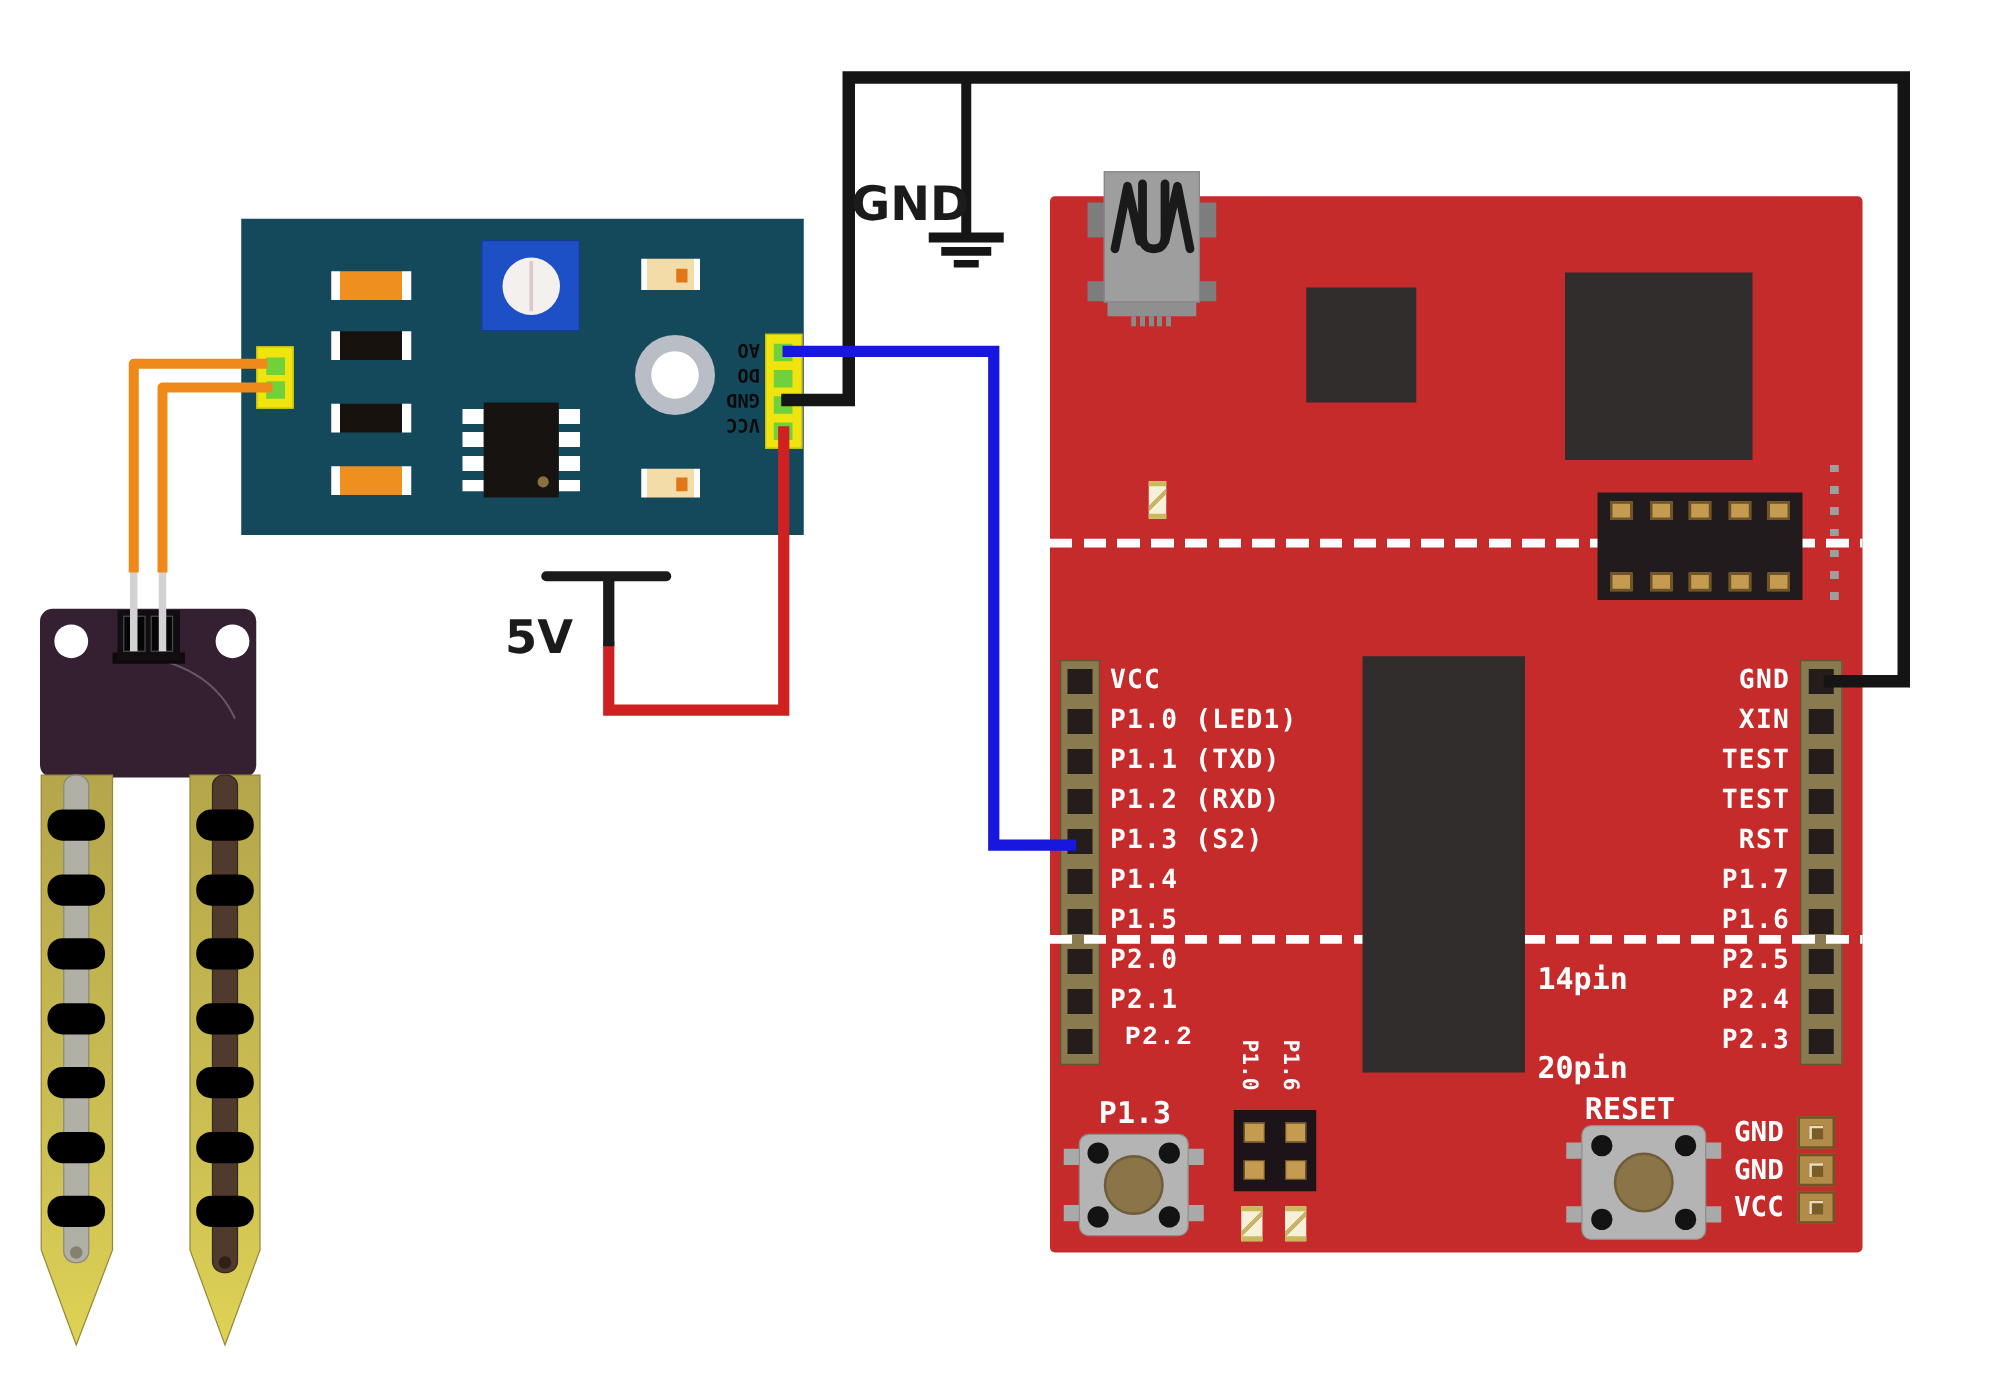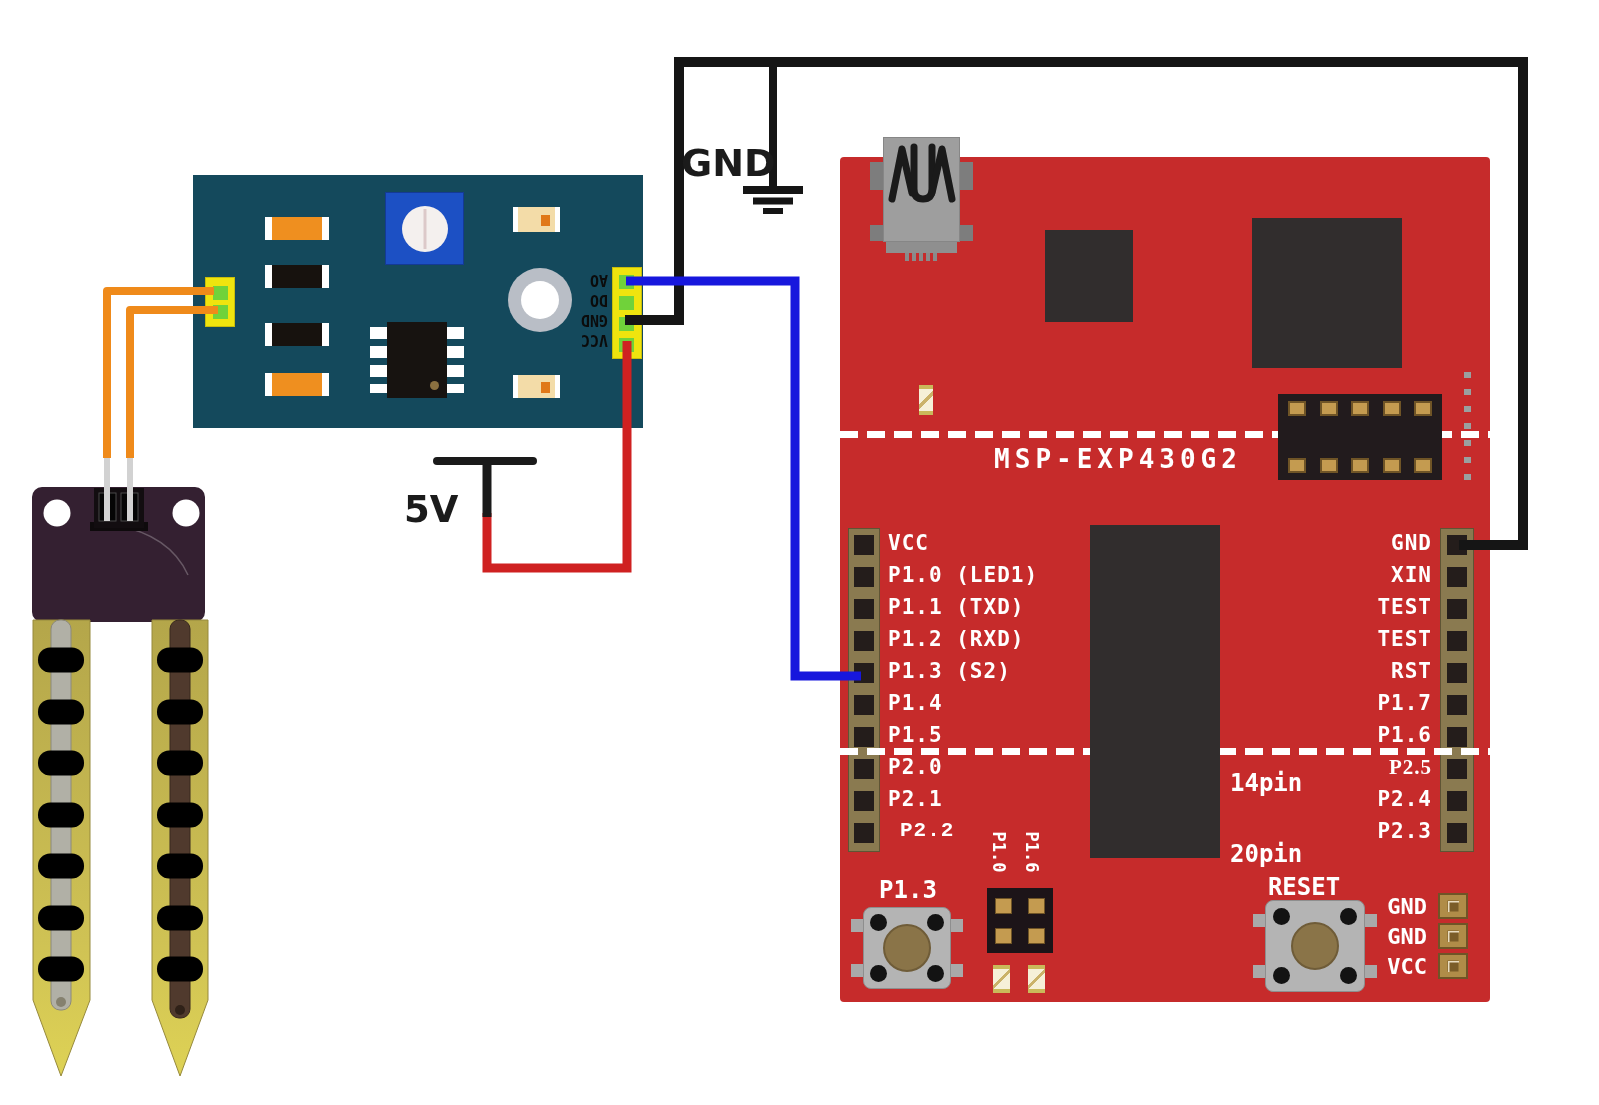--- a/index.html
+++ b/index.html
@@ -171,21 +171,20 @@
         <path d="M31,10 V52 Q31,62 40,62 Q49,62 49,52 V10" fill="none" stroke="#1a1a1a" stroke-width="7" stroke-linejoin="round" stroke-linecap="round"></path>
         <path d="M49,56 L59,12 L69,62" fill="none" stroke="#1a1a1a" stroke-width="7" stroke-linejoin="round" stroke-linecap="round"></path>
       </svg>
     </div>
 
     <div class="abs chip" style="left:205px;top:73px;width:88px;height:92px;"></div>
     <div class="abs chip" style="left:412px;top:61px;width:150px;height:150px;"></div>
     <div class="abs chipled" style="left:79px;top:228px;width:14px;height:30px;"></div>
 
     <div class="abs dash" style="left:0;top:274px;width:650px;"></div>
-    <div class="abs silk" style="left:118px;top:287px;width:320px;font-size:26px;letter-spacing:5px;text-align:center;">MSP-EXP430G2</div>
 
     <div class="abs emublock" style="left:438px;top:237px;width:164px;height:86px;">
       <div class="col">
           <div class="pad"></div>
           <div class="pad"></div>
         </div>
       <div class="col">
           <div class="pad"></div>
           <div class="pad"></div>
         </div>
@@ -222,21 +221,21 @@
     <div class="abs silk pl" style="left:48px;top:629px;">P2.1</div>
     <div class="abs silk pl" style="left:60px;top:661px;font-family:Liberation Mono, monospace;">P2.2</div>
 
     <div class="abs silk pr" style="right:58px;top:373px;">GND</div>
     <div class="abs silk pr" style="right:58px;top:405px;">XIN</div>
     <div class="abs silk pr" style="right:58px;top:437px;">TEST</div>
     <div class="abs silk pr" style="right:58px;top:469px;">TEST</div>
     <div class="abs silk pr" style="right:58px;top:501px;">RST</div>
     <div class="abs silk pr" style="right:58px;top:533px;">P1.7</div>
     <div class="abs silk pr" style="right:58px;top:565px;">P1.6</div>
-    <div class="abs silk pr" style="right:58px;top:597px;font-family:Liberation Serif, serif;">P2.5</div>
+    <div class="abs silk pr" style="right:58px;top:597px;">P2.5</div>
     <div class="abs silk pr" style="right:58px;top:629px;">P2.4</div>
     <div class="abs silk pr" style="right:58px;top:661px;">P2.3</div>
 
     <div class="abs dash" style="left:0;top:591px;width:650px;"></div>
     <div class="abs chip" style="left:250px;top:368px;width:130px;height:333px;"></div>
     <div class="abs silk" style="left:390px;top:612px;font-size:24px;">14pin</div>
     <div class="abs silk" style="left:390px;top:683px;font-size:24px;">20pin</div>
 
     <div class="abs silk" style="left:25px;top:719px;width:86px;font-size:24px;text-align:center;">P1.3</div>
     <div class="abs tactile" style="left:23px;top:750px;width:88px;height:82px;">

